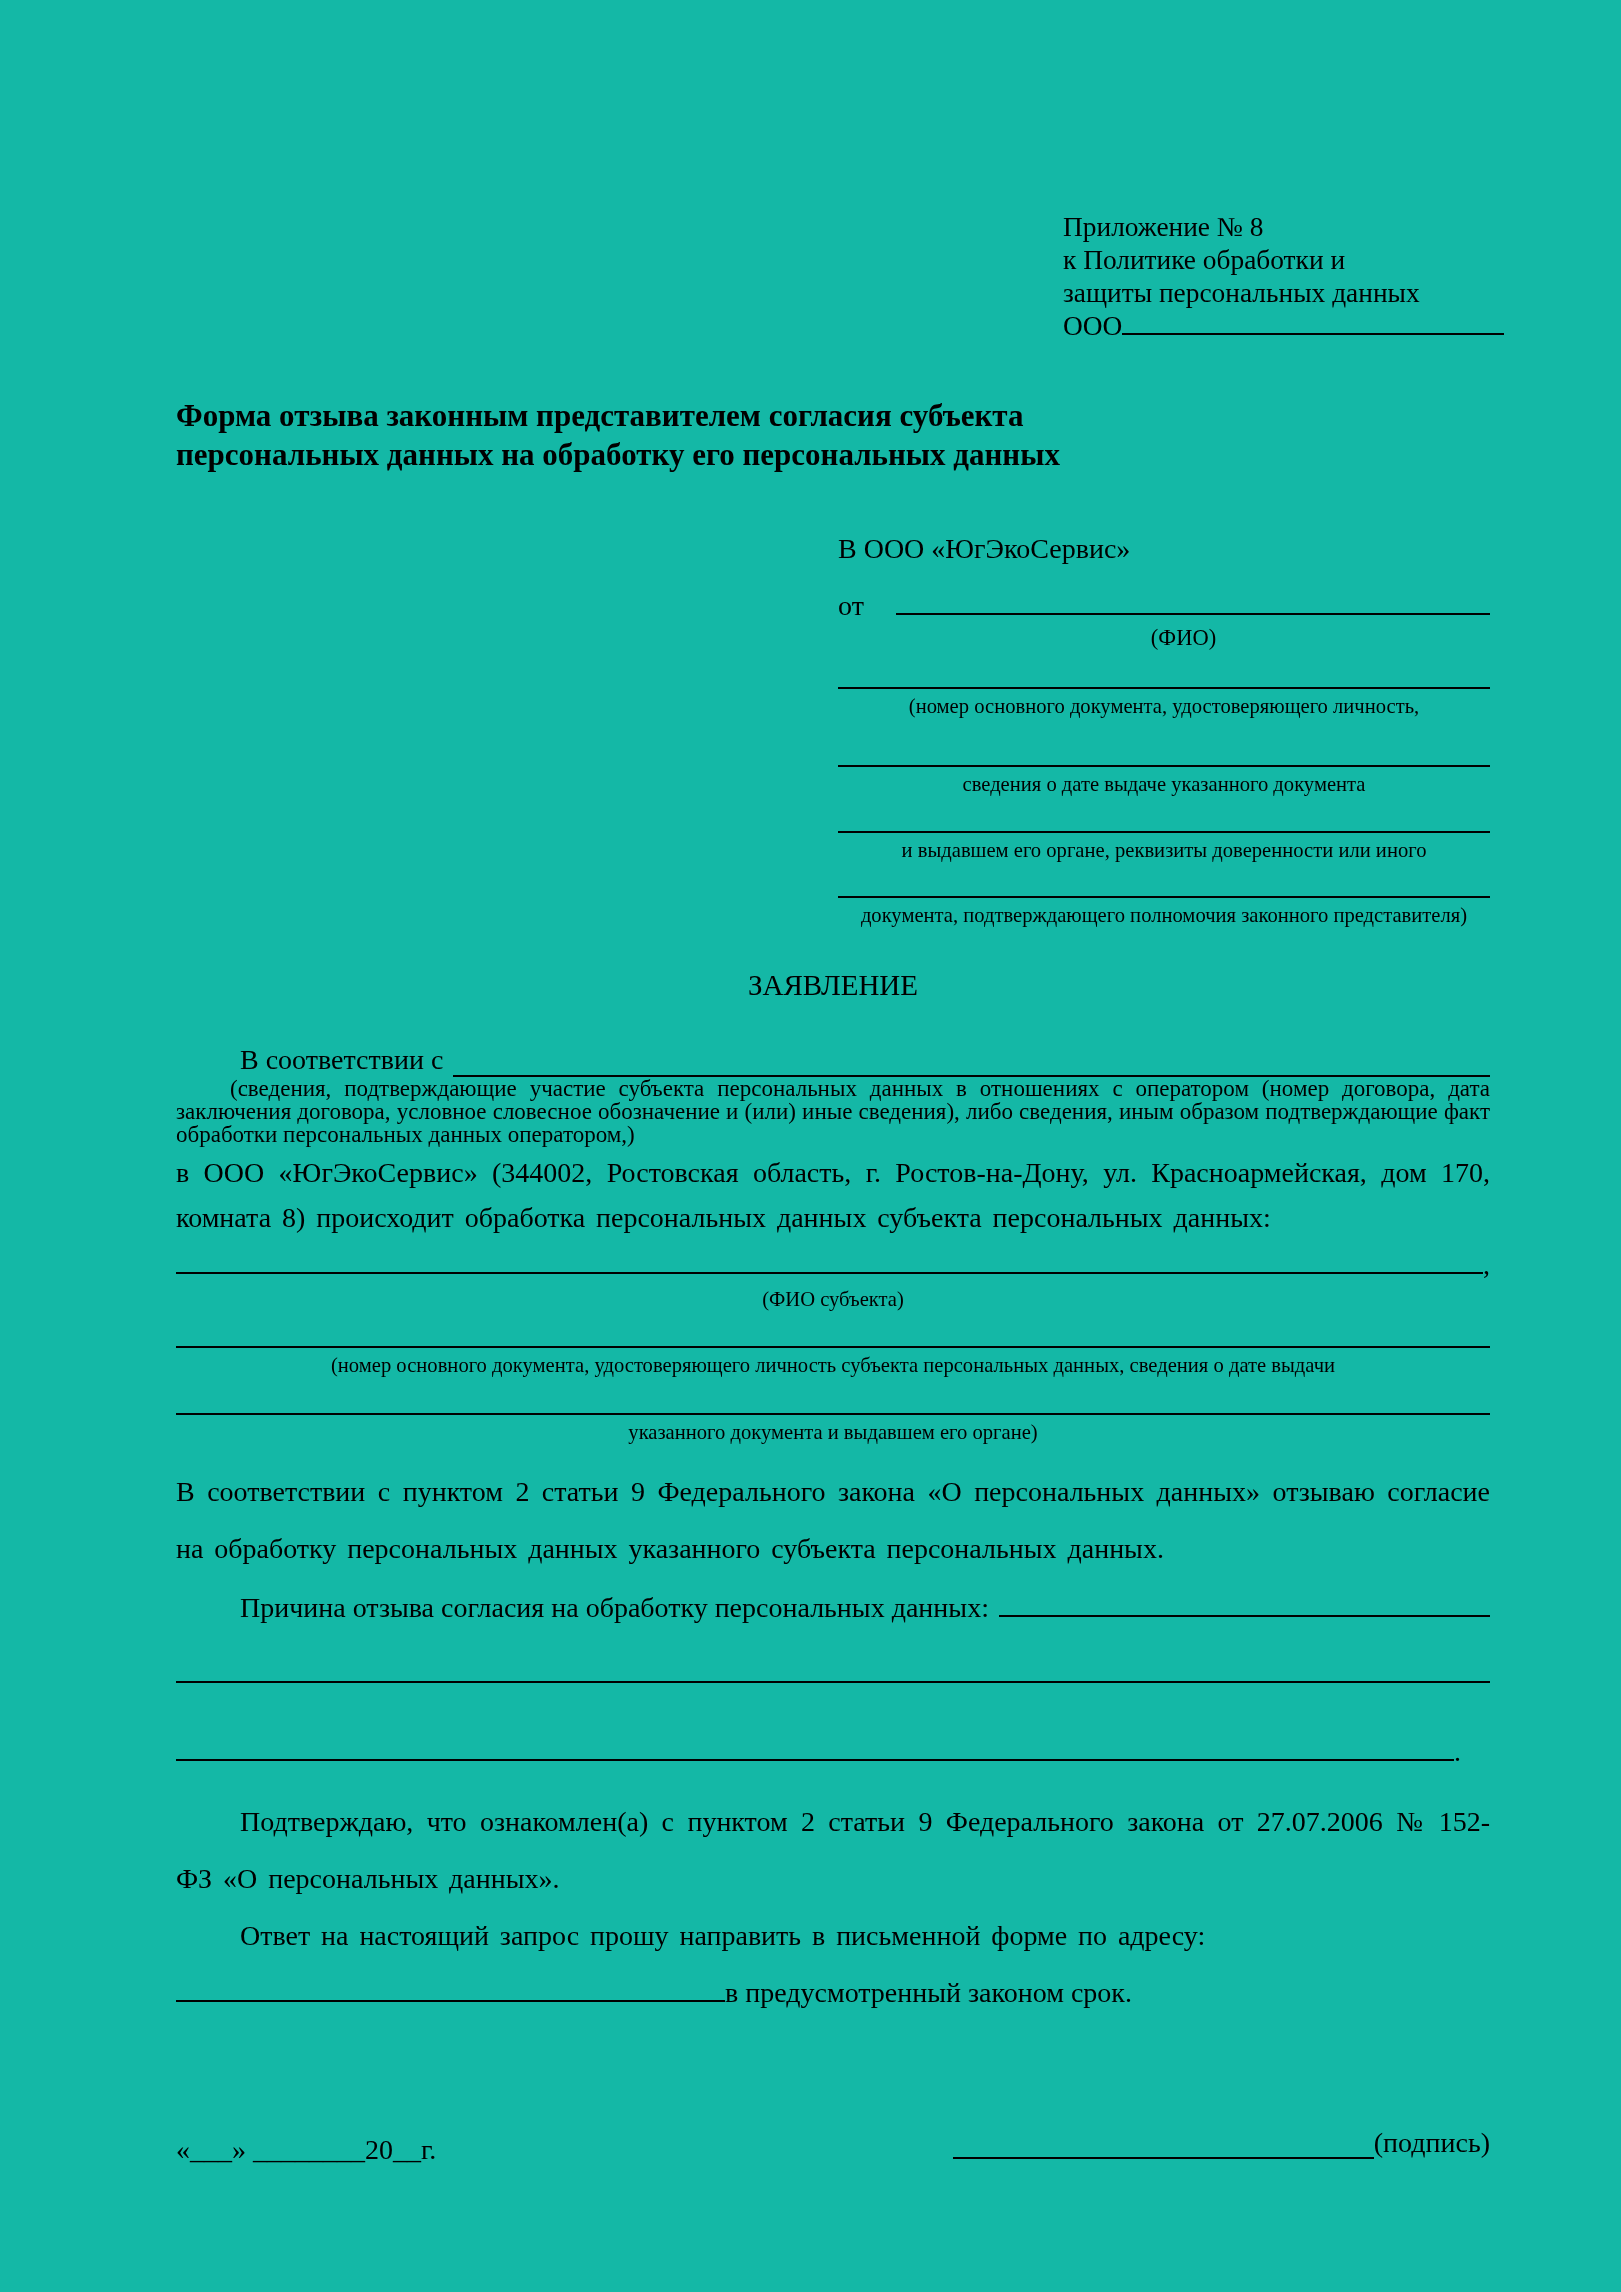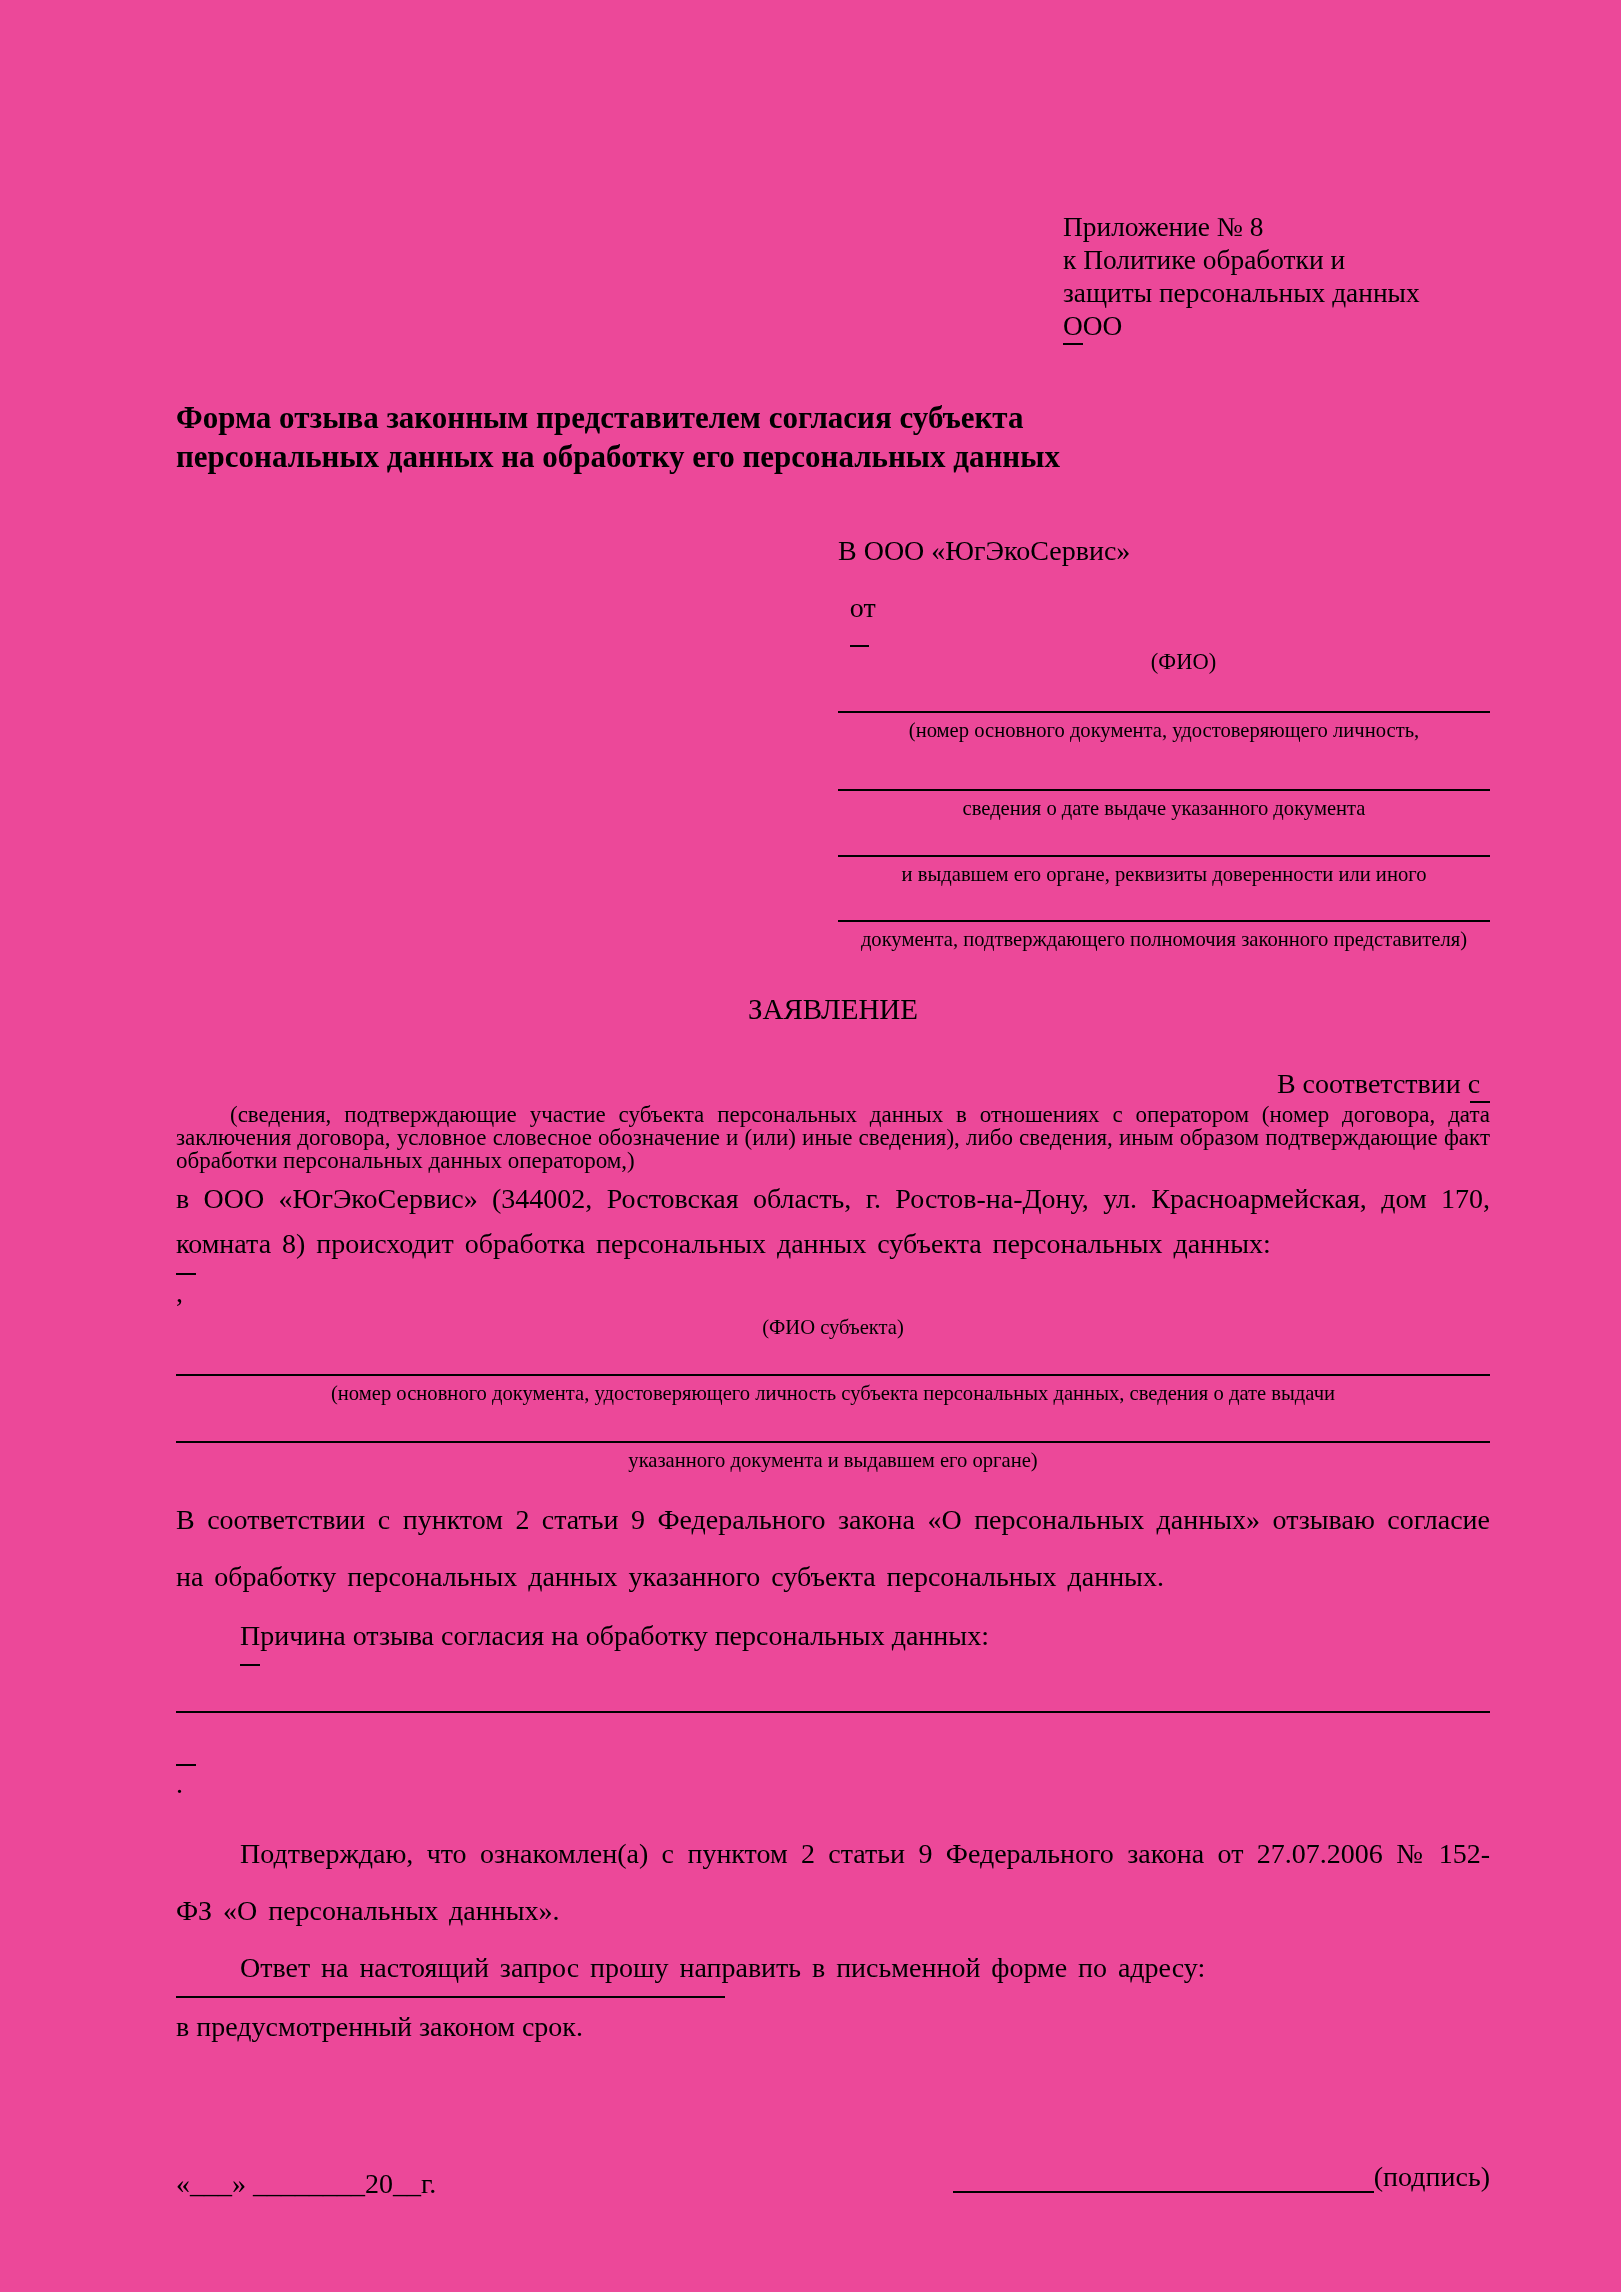--- a/index.html
+++ b/index.html
@@ -6,29 +6,29 @@
     margin: 0;
     padding: 0;
     background: #ffffff;
   }
   .page {
     position: relative;
     width: 1621px;
     height: 2293px;
     box-sizing: border-box;
     padding: 211px 131px 0 176px;
-    background: #ec4899;
+    background: #14b8a6;
     color: #000000;
     font-family: "Liberation Serif", "DejaVu Serif", serif;
     font-size: 28px;
     overflow: hidden;
   }
 
   
-  .row { display: flex; align-items: baseline; flex-direction: column; }
+  .row { display: flex; align-items: baseline; }
   .fill {
     flex: 1 1 auto;
     height: 0;
     border-bottom: 2.9px solid #000;
     min-width: 19.6px;
   }
   .uline { border-bottom: 2.9px solid #000; height: 0; }
   .cap {
     font-size: 20.6px;
     line-height: 25.5px;

